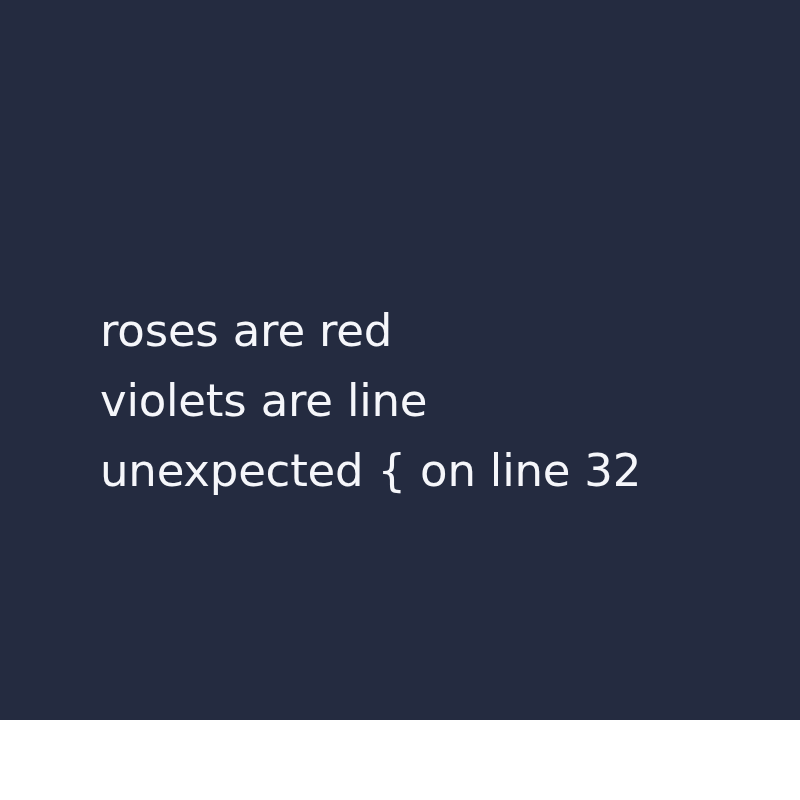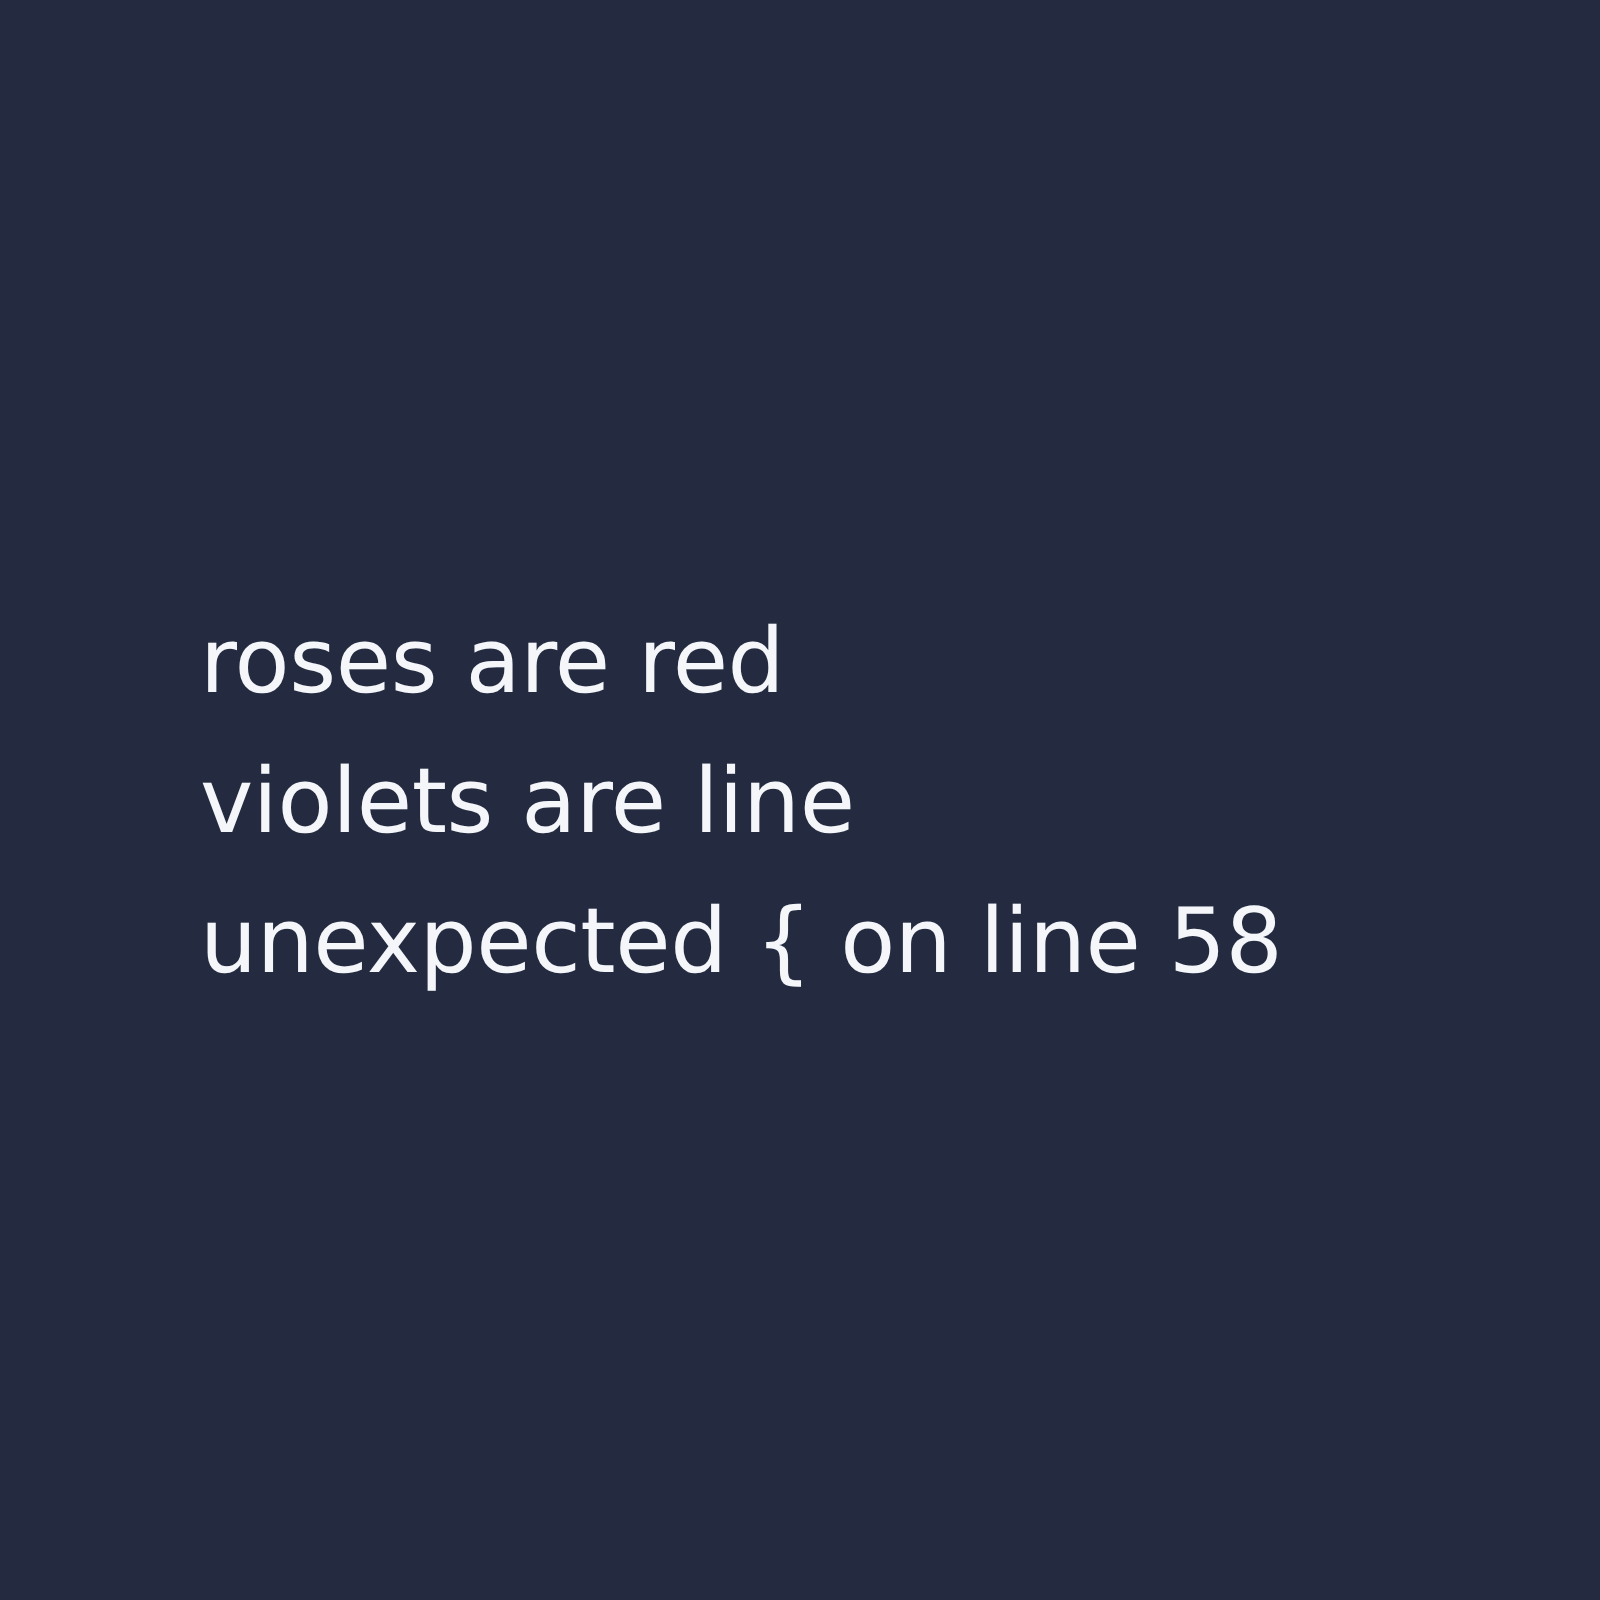--- a/index.html
+++ b/index.html
@@ -10,21 +10,21 @@
 
   body {
     width: 800px;
     height: 800px;
     overflow: hidden;
   }
 
   #canvas {
     position: relative;
     width: 800px;
-    height: 800px;
+    height: 720px;
     background: #242b40;
     box-sizing: border-box;
     overflow: hidden;
   }
 
   #poem-block {
     position: absolute;
     left: 100px;
     top: 296px;
     width: 660px;
@@ -47,17 +47,17 @@
 <body>
 
 <div id="canvas">
 
   <div id="poem-block">
 
     <div class="poem-line">roses are red</div>
 
     <div class="poem-line">violets are line</div>
 
-    <div class="poem-line">unexpected { on line 58</div>
+    <div class="poem-line">unexpected { on line 32</div>
 
   </div>
 
 </div>
 
 </body></html>

